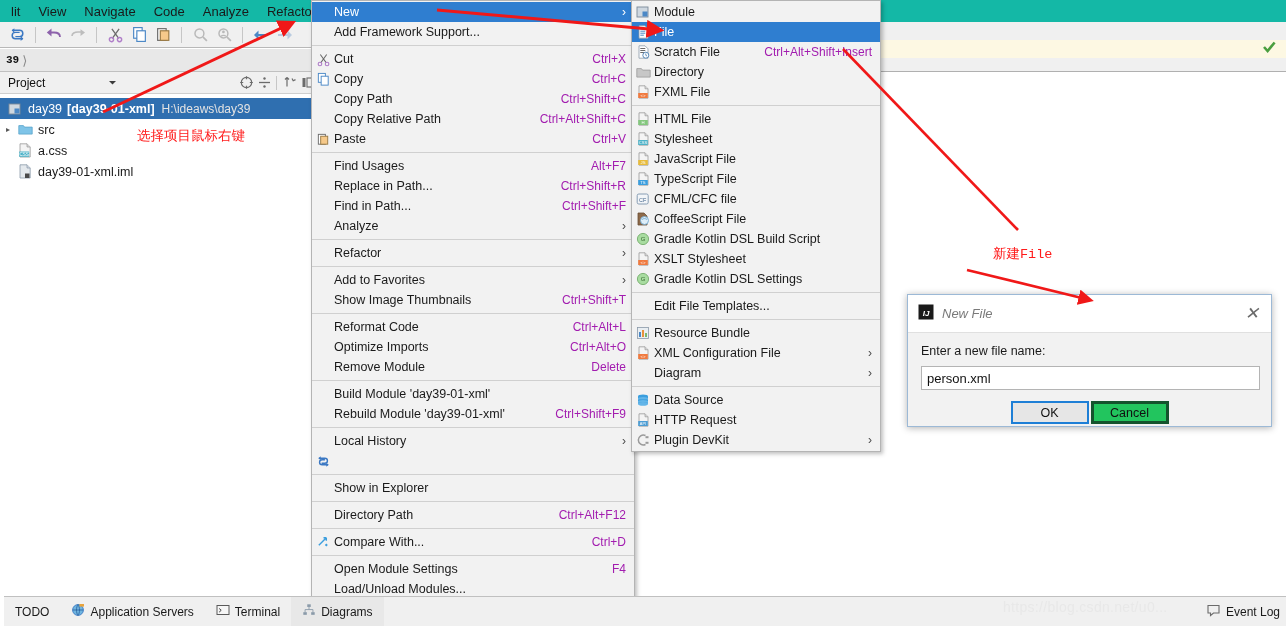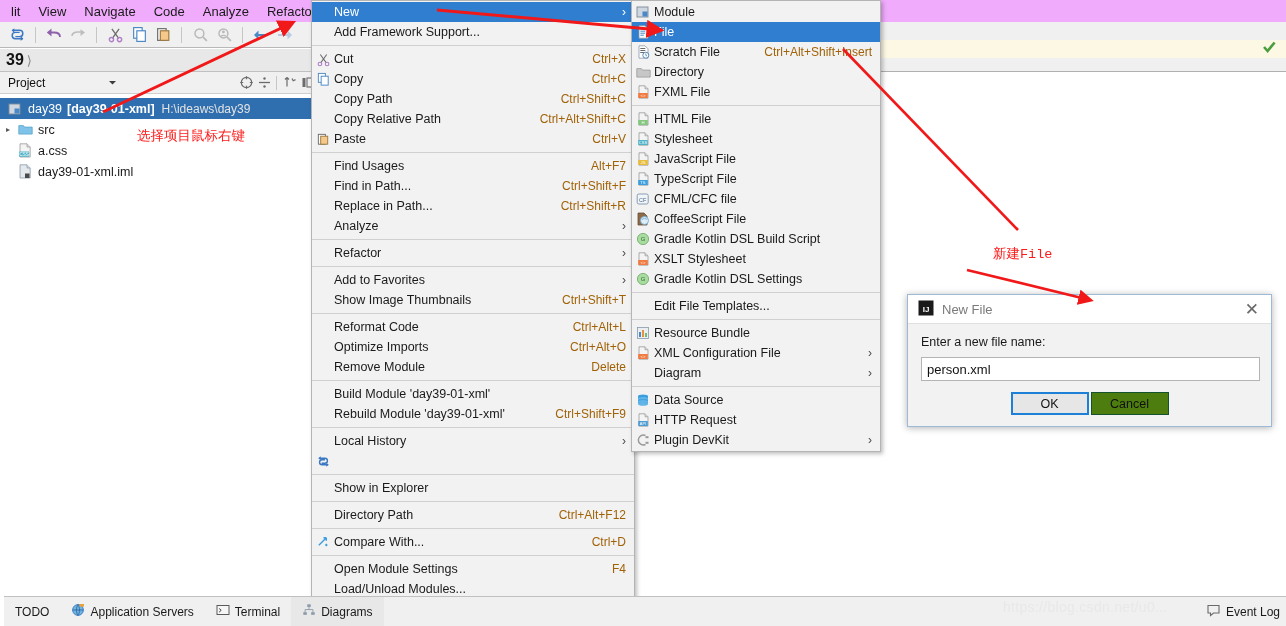--- a/index.html
+++ b/index.html
@@ -9,40 +9,40 @@
     font-size: 12px;
     color: #1a1a1a;
     background: #ffffff;
     position: relative;
   }
   #root { position:absolute; left:0; top:0; width:1286px; height:626px; }
 
   
   .menubar {
     position:absolute; left:0; top:0; width:1286px; height:22px;
-    background:#f0abfc; display:flex; align-items:center; padding-left:2px;
+    background:#14b8a6; display:flex; align-items:center; padding-left:2px;
   }
   .menubar .mi {
     font-size:13px; color:#1a1a1a; padding:2px 9px; white-space:nowrap;
   }
 
   .toolbar {
     position:absolute; left:0; top:22px; width:1286px; height:26px;
     background:#f0f0f0; border-bottom:1px solid #b8b8b8;
     display:flex; align-items:center; padding-left:6px; gap:2px;
   }
   .tb-ico { width:22px; height:22px; display:flex; align-items:center; justify-content:center; }
   .tb-sep { width:1px; height:16px; background:#c6c6c6; margin:0 5px; }
 
   .navbar {
     position:absolute; left:0; top:49px; width:1286px; height:23px;
     background:#e8e8e8; border-bottom:1px solid #c0c0c0;
     display:flex; align-items:center; padding-left:2px;
   }
-  .crumb { font-size:16px; font-weight:bold; color:#111; padding:0 2px 0 4px; }
+  .crumb { font-size:11px; font-weight:bold; color:#111; padding:0 2px 0 4px;font-family:Liberation Mono, monospace; }
   .crumb-arrow { color:#8a8a8a; font-size:13px; margin-left:1px; }
 
   
   .project-panel {
     position:absolute; left:0; top:72px; width:321px; height:524px;
     background:#ffffff; border-right:1px solid #b8b8b8;
   }
   .pp-header {
     height:22px; background:#f0f0f0; border-bottom:1px solid #cfcfcf;
     display:flex; align-items:center; padding:0 4px;
@@ -90,55 +90,55 @@
     box-shadow:2px 2px 4px rgba(0,0,0,0.25);
     padding:1px 0 1px 0;
   }
   .ctx-item {
     height:20px; display:flex; align-items:center;
     font-size:12.5px; color:#1a1a1a; position:relative; 
   }
   .ctx-item.highlight { background:#2f7ed0; color:#ffffff; }
   .ctx-item .ci-ico { width:22px; height:16px; display:flex; align-items:center; justify-content:center; flex:none; }
   .ctx-item .ci-label { flex:1; white-space:nowrap; }
-  .ctx-item .ci-accel { color:#a16207; font-size:12px; padding-right:8px; white-space:nowrap; }
+  .ctx-item .ci-accel { color:#a21caf; font-size:12px; padding-right:8px; white-space:nowrap; }
   .ctx-item .ci-sub { color:#4a4a4a; font-size:12px; padding-right:8px; }
   .ctx-item.highlight .ci-sub { color:#ffffff; }
   .ctx-sep { height:1px; background:#d0d0d0; margin:3px 0; }
 
   
   .sub-menu {
     position:absolute; left:631px; top:0px; width:250px;
     background:#f2f2f2; border:1px solid #b4b4b4;
     box-shadow:2px 2px 4px rgba(0,0,0,0.25);
     padding:1px 0 1px 0;
   }
 
   
   .dialog {
     position:absolute; left:907px; top:294px; width:365px; height:133px;
     background:#f2f2f2; border:1px solid #9cb9d6;
     box-shadow:0 1px 7px rgba(0,0,0,0.30);
   }
   .dlg-title {
-    height:29px; background:#ffffff; border-bottom:1px solid #e0e0e0;
-    display:flex; align-items:center; padding:0 6px 0 10px;
+    height:38px; background:#ffffff; border-bottom:1px solid #e0e0e0;
+    display:flex; align-items:center; padding:0 6px 0 10px;font-style:italic;
   }
   .dlg-title .t { font-size:13px; color:#7a7a7a; margin-left:8px; flex:1; }
   .dlg-close { font-size:17px; color:#6b6b6b; cursor:default; padding:0 6px; line-height:1; }
   .dlg-body { padding:11px 13px 0 13px; }
   .dlg-label { font-size:12.5px; color:#1a1a1a; margin-bottom:8px; }
   .dlg-input {
     width:339px; height:24px; background:#ffffff; border:1px solid #b4b4b4;
     font-family:"Liberation Sans", sans-serif; font-size:13px; color:#111;
     padding:0 5px; line-height:22px;
   }
   .dlg-buttons { display:flex; justify-content:center; gap:2px; margin-top:11px; }
   .dlg-btn {
-    width:78px; height:23px; background:#4d7c0f; border:1px solid #14532d;
+    width:78px; height:23px; background:#22c55e; border:3px solid #14532d;
     font-size:12.5px; color:#111; display:flex; align-items:center; justify-content:center;
   }
   .dlg-btn.default { border:2px solid #1e7fd6; background:#e6e6e6; }
 
   
   .anno-text { position:absolute; color:#ff1a1a; font-size:13.5px; white-space:nowrap; }
   .anno-svg { position:absolute; left:0; top:0; width:1286px; height:626px; pointer-events:none; }
 
   .watermark {
     position:absolute; left:1003px; top:599px;
@@ -391,27 +391,27 @@
     </div>
     <div class="ctx-sep"></div>
 
     <div class="ctx-item">
       <span class="ci-ico"></span>
       <span class="ci-label">Find Usages</span>
       <span class="ci-accel">Alt+F7</span>
     </div>
     <div class="ctx-item">
       <span class="ci-ico"></span>
+      <span class="ci-label">Replace in Path...</span>
+      <span class="ci-accel">Ctrl+Shift+R</span>
+    </div>
+    <div class="ctx-item">
+      <span class="ci-ico"></span>
       <span class="ci-label">Find in Path...</span>
       <span class="ci-accel">Ctrl+Shift+F</span>
-    </div>
-    <div class="ctx-item">
-      <span class="ci-ico"></span>
-      <span class="ci-label">Replace in Path...</span>
-      <span class="ci-accel">Ctrl+Shift+R</span>
     </div>
     <div class="ctx-item">
       <span class="ci-ico"></span>
       <span class="ci-label">Analyze</span>
       <span class="ci-sub">›</span>
     </div>
     <div class="ctx-sep"></div>
 
     <div class="ctx-item">
       <span class="ci-ico"></span>

